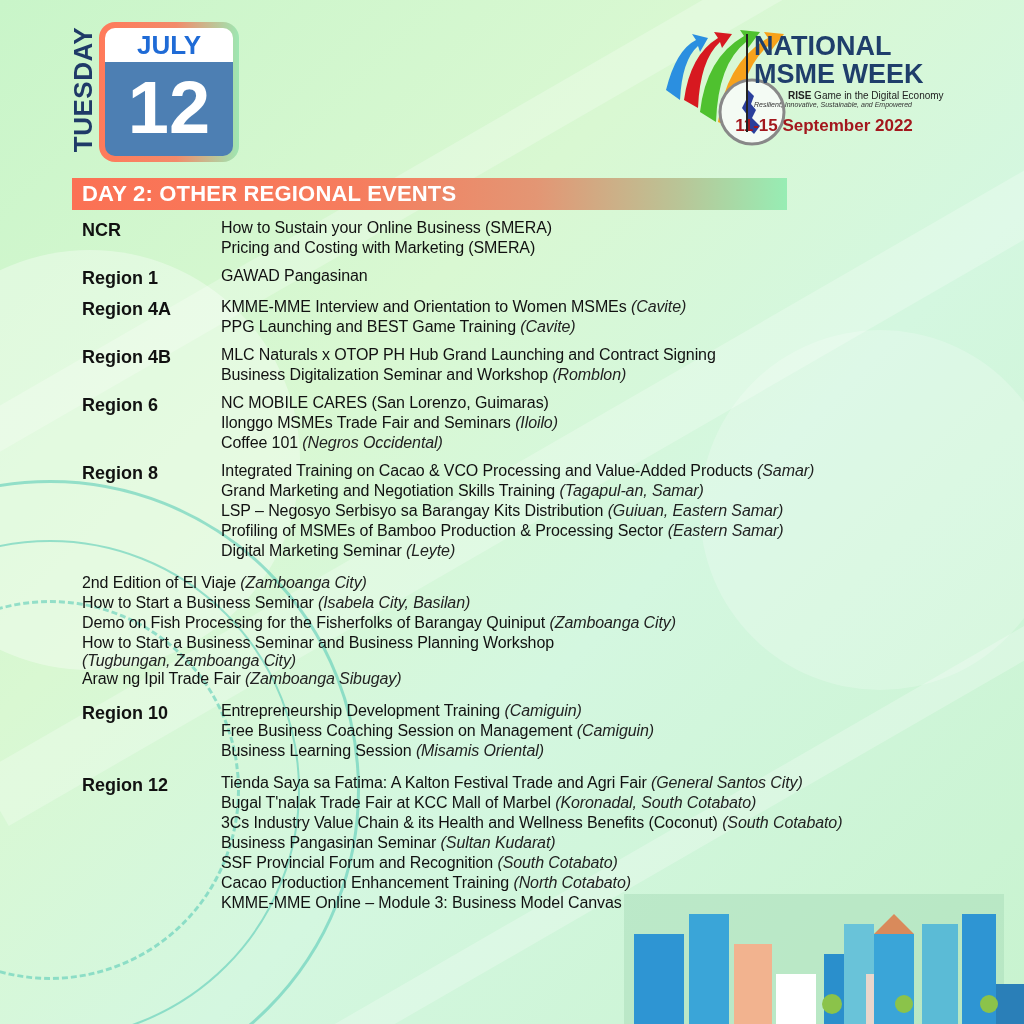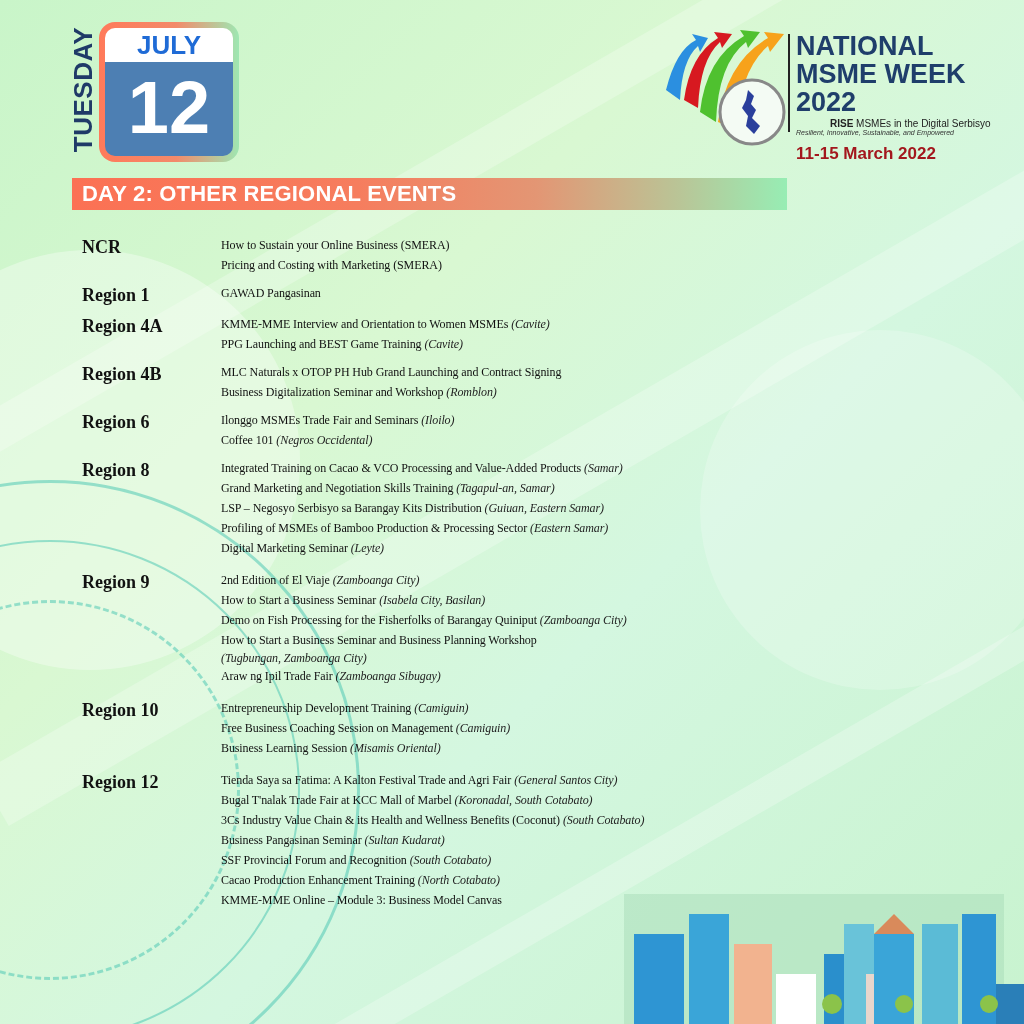--- a/index.html
+++ b/index.html
@@ -46,42 +46,42 @@
     font-weight: 700; font-size: 26px; text-align: center; line-height: 34px;
   }
   .cal-day {
     flex: 1; background: #4d7fb3; color: #fff;
     font-weight: 700; font-size: 74px; text-align: center; line-height: 92px;
   }
 
   .logo {
     position: absolute; left: 656px; top: 30px; width: 130px; height: 120px;
   }
-  .brand { position: absolute; left: 796px; top: 32px; }
+  .brand { position: absolute; left: 754px; top: 32px; }
   .brand .divider { position: absolute; left: -8px; top: 2px; width: 2px; height: 98px; background: #222; }
   .brand .t1 { font-weight: 700; font-size: 27px; line-height: 28px; color: #1f3e6b; }
   .brand .tag { font-size: 10px; color: #222; margin-top: 2px; }
   .brand .tag b { font-weight: 700; padding-left: 34px; }
   .brand .sub { font-size: 7px; font-style: italic; color: #333; }
   .brand .dates { font-weight: 700; font-size: 17px; color: #a3171d; margin-top: 8px; margin-left: -30px; text-align: center; width: 200px; }
 
   
   .banner {
     position: absolute; left: 72px; top: 178px; width: 715px; height: 32px;
     background: linear-gradient(90deg, #fb7154 0%, #f67d5e 40%, #e39674 65%, #b9c597 85%, #97edb4 100%);
     display: flex; align-items: center; padding-left: 10px;
   }
   .banner span { color: #fff; font-weight: 700; font-size: 22px; letter-spacing: 0.2px; }
 
   
-  .events { position: absolute; left: 82px; top: 235px; width: 880px; font-family: Liberation Serif, serif; }
+  .events { position: absolute; left: 82px; top: 218px; width: 880px; }
   .region { display: flex; margin-bottom: 8px; }
   .region-name { width: 139px; font-weight: 700; font-size: 18px; line-height: 22px; padding-top: 1px; color: #111; }
   .region-list { flex: 1; }
-  .ev { font-size: 12px; line-height: 20px; color: #111; letter-spacing: -0.1px; }
+  .ev { font-size: 16px; line-height: 20px; color: #111; letter-spacing: -0.1px; }
   .ev .loc { font-style: italic; color: #222; }
   .ev .wrap { display: block; line-height: 16px; }
   .gap-lg { margin-bottom: 12px; }
 
   
   .city { position: absolute; right: 0; bottom: 0; width: 420px; height: 170px; }
 </style>
 </head>
 <body>
 
@@ -113,24 +113,23 @@
   <path d="M44 82 Q50 28 88 6 L84 0 L104 2 L92 18 L90 12 Q62 34 60 92 Z" fill="#4fc12f"></path>
   <path d="M62 92 Q70 32 112 8 L108 2 L128 4 L114 22 L112 16 Q84 40 80 100 Z" fill="#f7a21b"></path>
   <circle cx="96" cy="82" r="32" fill="#f4fbf4" stroke="#888" stroke-width="3"></circle>
   <path d="M92 60 L98 66 L95 74 L100 80 L96 88 L104 96 L98 104 L90 96 L92 86 L86 78 L90 70 Z" fill="#2a3f9c"></path>
 </svg>
 
 <div class="brand">
   <div class="divider"></div>
   <div class="t1">NATIONAL</div>
   <div class="t1">MSME WEEK</div>
-  <div class="t1">2022</div>
-  <div class="tag"><b>RISE</b><span> MSMEs in the Digital Serbisyo</span></div>
+  <div class="tag"><b>RISE</b><span> Game in the Digital Economy</span></div>
   <div class="sub">Resilient, Innovative, Sustainable, and Empowered</div>
-  <div class="dates">11-15 March 2022</div>
+  <div class="dates">11-15 September 2022</div>
 </div>
 
 <div class="banner">
   <span>DAY 2: OTHER  REGIONAL EVENTS</span>
 </div>
 
 <div class="events" id="events">
     <div class="region">
       <div class="region-name">NCR</div>
       <div class="region-list">
@@ -154,36 +153,36 @@
     <div class="region">
       <div class="region-name">Region 4B</div>
       <div class="region-list">
         <div class="ev"><span>MLC Naturals x OTOP PH Hub Grand Launching and Contract Signing</span></div>
         <div class="ev"><span>Business Digitalization Seminar and Workshop</span> <span class="loc">(Romblon)</span></div>
       </div>
     </div>
     <div class="region">
       <div class="region-name">Region 6</div>
       <div class="region-list">
+        <div class="ev"><span>NC MOBILE CARES (San Lorenzo, Guimaras)</span></div>
         <div class="ev"><span>Ilonggo MSMEs Trade Fair and Seminars</span> <span class="loc">(Iloilo)</span></div>
         <div class="ev"><span>Coffee 101</span> <span class="loc">(Negros Occidental)</span></div>
       </div>
     </div>
     <div class="region gap-lg">
       <div class="region-name">Region 8</div>
       <div class="region-list">
         <div class="ev"><span>Integrated Training on Cacao &amp; VCO Processing and Value-Added Products</span> <span class="loc">(Samar)</span></div>
         <div class="ev"><span>Grand Marketing and Negotiation Skills Training</span> <span class="loc">(Tagapul-an, Samar)</span></div>
         <div class="ev"><span>LSP – Negosyo Serbisyo sa Barangay Kits Distribution</span> <span class="loc">(Guiuan, Eastern Samar)</span></div>
         <div class="ev"><span>Profiling of MSMEs of Bamboo Production &amp; Processing Sector</span> <span class="loc">(Eastern Samar)</span></div>
         <div class="ev"><span>Digital Marketing Seminar</span> <span class="loc">(Leyte)</span></div>
       </div>
     </div>
     <div class="region gap-lg">
-      <div class="region-name">Region 9</div>
       <div class="region-list">
         <div class="ev"><span>2nd Edition of El Viaje</span> <span class="loc">(Zamboanga City)</span></div>
         <div class="ev"><span>How to Start a Business Seminar</span> <span class="loc">(Isabela City, Basilan)</span></div>
         <div class="ev"><span>Demo on Fish Processing for the Fisherfolks of Barangay Quiniput</span> <span class="loc">(Zamboanga City)</span></div>
         <div class="ev"><span>How to Start a Business Seminar and Business Planning Workshop</span> <span class="loc wrap">(Tugbungan, Zamboanga City)</span></div>
         <div class="ev"><span>Araw ng Ipil Trade Fair</span> <span class="loc">(Zamboanga Sibugay)</span></div>
       </div>
     </div>
     <div class="region gap-lg">
       <div class="region-name">Region 10</div>

